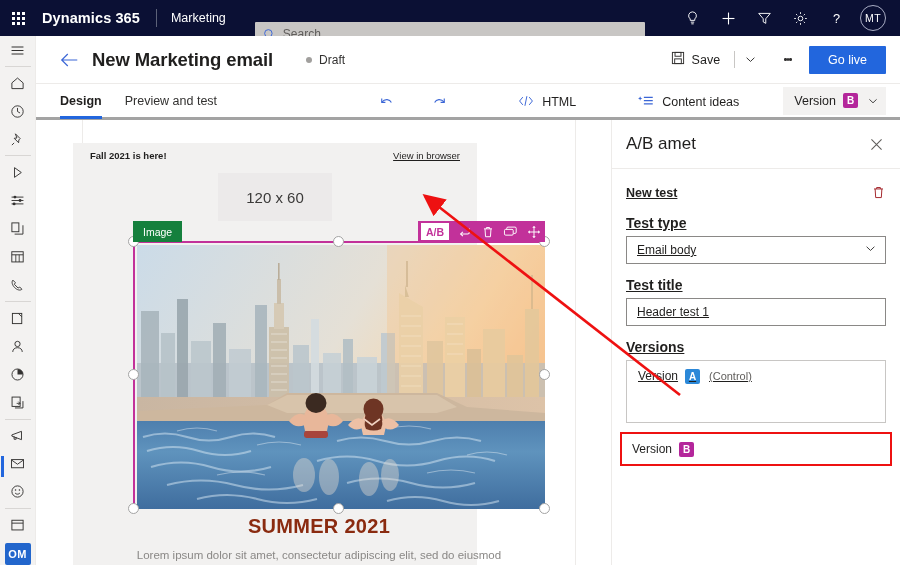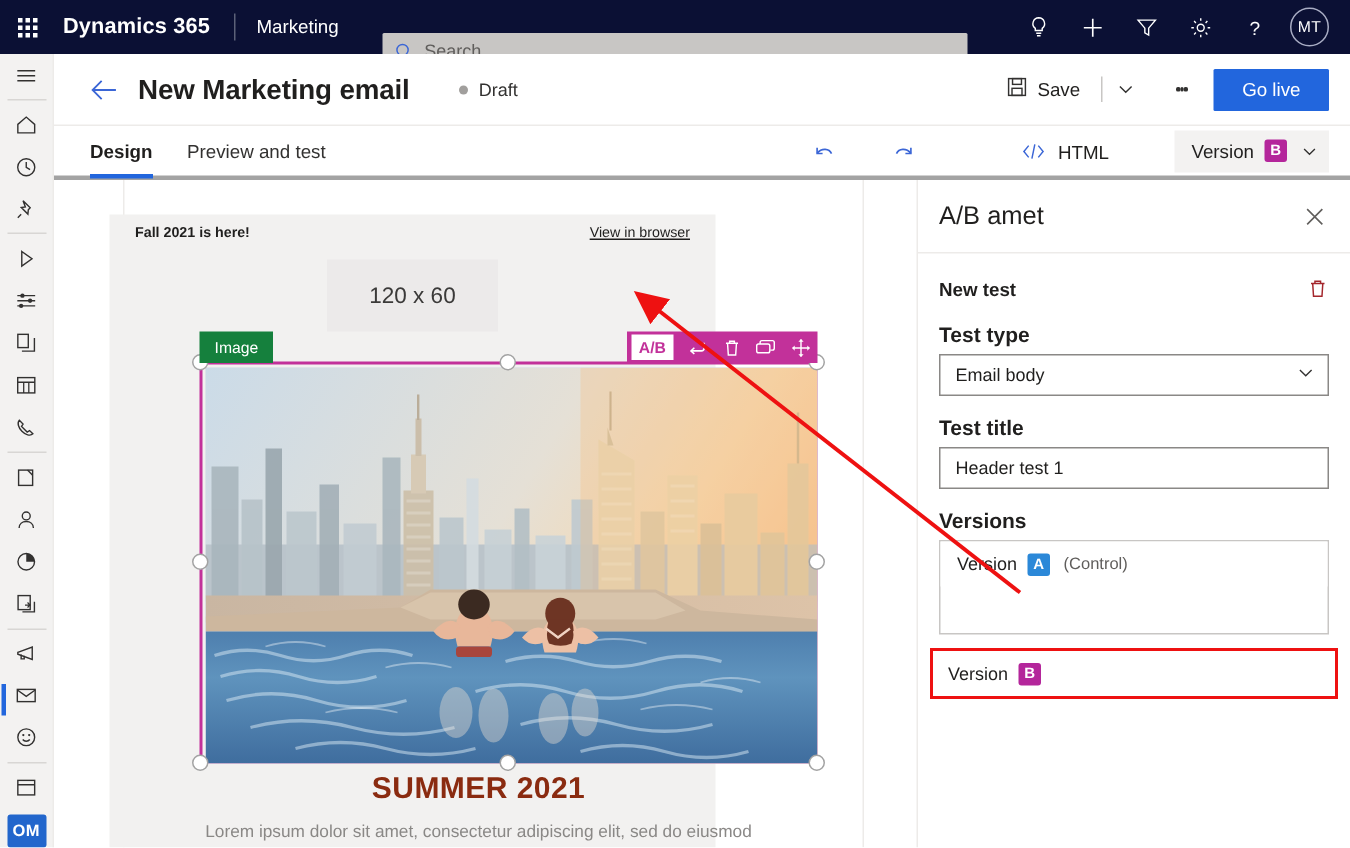--- a/index.html
+++ b/index.html
@@ -177,21 +177,21 @@
   #panel {
     position:absolute; left:611px; top:120px; width:289px; height:445px;
     background:#fff; border-left:1px solid #edebe9;
   }
   #panelhead {
     height:49px; display:flex; align-items:center; padding:0 16px 0 14px;
     border-bottom:1px solid #edebe9;
   }
   #paneltitle { font-size:17px; color:#201f1e; }
   #panelclose { margin-left:auto; cursor:pointer; display:flex; }
-  #panelbody { padding:16px 14px 12px 14px; position:relative; }
+  #panelbody { padding:16px 14px 12px 14px; position:relative;text-decoration:underline; }
   #newtestrow { display:flex; align-items:center; margin-bottom:15px; }
   #newtestlbl { font-size:12.5px; font-weight:bold; color:#201f1e; }
   #deletetest { margin-left:auto; cursor:pointer; display:flex; }
   .fieldlbl { font-size:14px; font-weight:bold; color:#201f1e; margin-bottom:5px; }
   .textinput {
     height:28px; border:1px solid #8a8886; background:#fff;
     display:flex; align-items:center; padding:0 8px 0 10px; margin-bottom:13px;
     font-size:12px; color:#201f1e; cursor:text;
   }
   .textinput .chev { margin-left:auto; }
@@ -444,20 +444,29 @@
           <path d="M15.6 5.2v4.6h-4.3" fill="none" stroke="#3b66d6" stroke-width="1.3"></path>
         </svg>
     </div>
     <div class="toolbtn" style="margin-left:42px;">
       <span>
         <svg width="16" height="14" viewBox="0 0 18 14">
             <path d="M5.4 2.6L1.8 7l3.6 4.4M12.6 2.6L16.2 7l-3.6 4.4M10 1.6L7.8 12.4" fill="none" stroke="#3b66d6" stroke-width="1.1"></path>
           </svg>
       </span>
       <span class="lbl">HTML</span>
+    </div>
+    <div class="toolbtn" style="margin-left:34px;">
+      <span>
+        <svg width="16" height="14" viewBox="0 0 18 14">
+            <path d="M6.6 3h10M6.6 6.6h10M6.6 10.2h10" stroke="#3b66d6" stroke-width="1.3"></path>
+            <path d="M2.4 1.6l.7 1.8 1.8.7-1.8.7-.7 1.8-.7-1.8L0 4.1l1.7-.7z" fill="#3b66d6"></path>
+          </svg>
+      </span>
+      <span class="lbl">Content ideas</span>
     </div>
     <div id="verselect">
       <span class="lbl">Version</span>
       <span class="badge b">B</span>
       <span style="margin-left:9px;display:flex;">
         <svg width="12" height="12" viewBox="0 0 16 16">
             <path d="M3.2 5.8L8 10.4l4.8-4.6" fill="none" stroke="#323130" stroke-width="1.2"></path>
           </svg>
       </span>
     </div>

